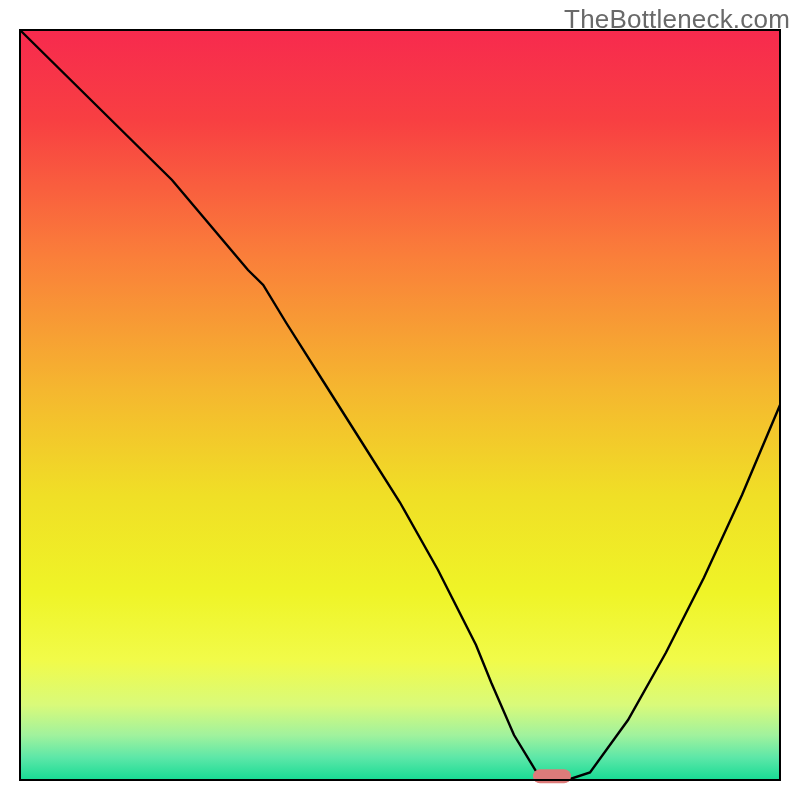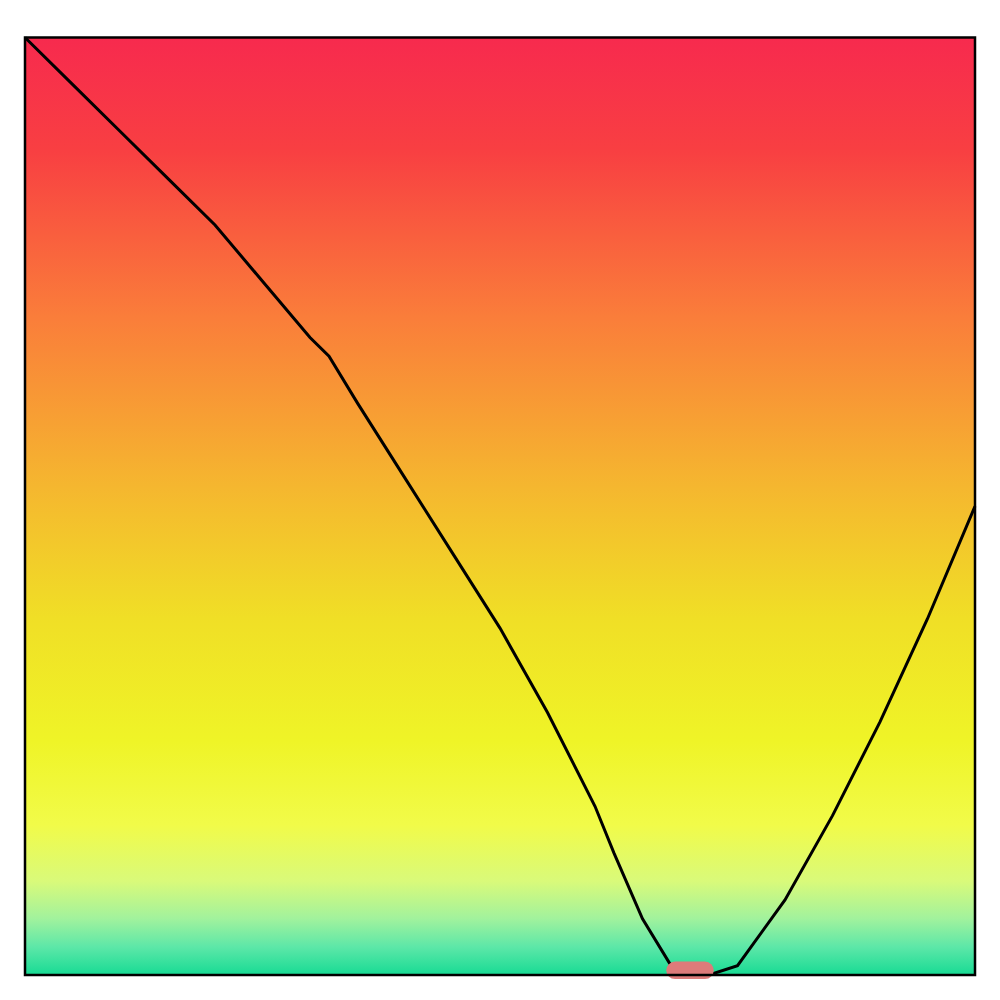--- a/index.html
+++ b/index.html
@@ -24,20 +24,21 @@
     font-weight: 500;
     color: #696969;
     letter-spacing: 0.2px;
   }
   svg { display: block; }
 </style>
 </head>
 <body>
 
 <div class="frame">
+  <div class="watermark">TheBottleneck.com</div>
 
   <svg id="plot" width="800" height="800">
     <defs>
       <linearGradient id="bg-grad" x1="0" y1="0" x2="0" y2="1">
           <stop offset="0%" stop-color="#f72a4e"></stop>
           <stop offset="12%" stop-color="#f83f42"></stop>
           <stop offset="30%" stop-color="#fa7e3a"></stop>
           <stop offset="48%" stop-color="#f5b72f"></stop>
           <stop offset="62%" stop-color="#f0df26"></stop>
           <stop offset="75%" stop-color="#eff427"></stop>

